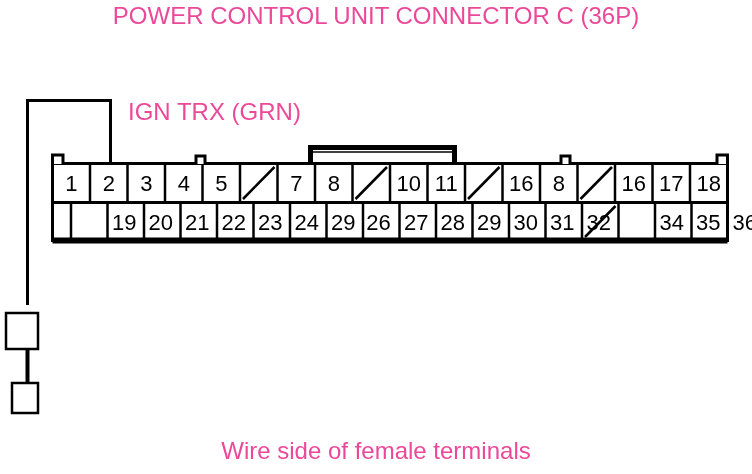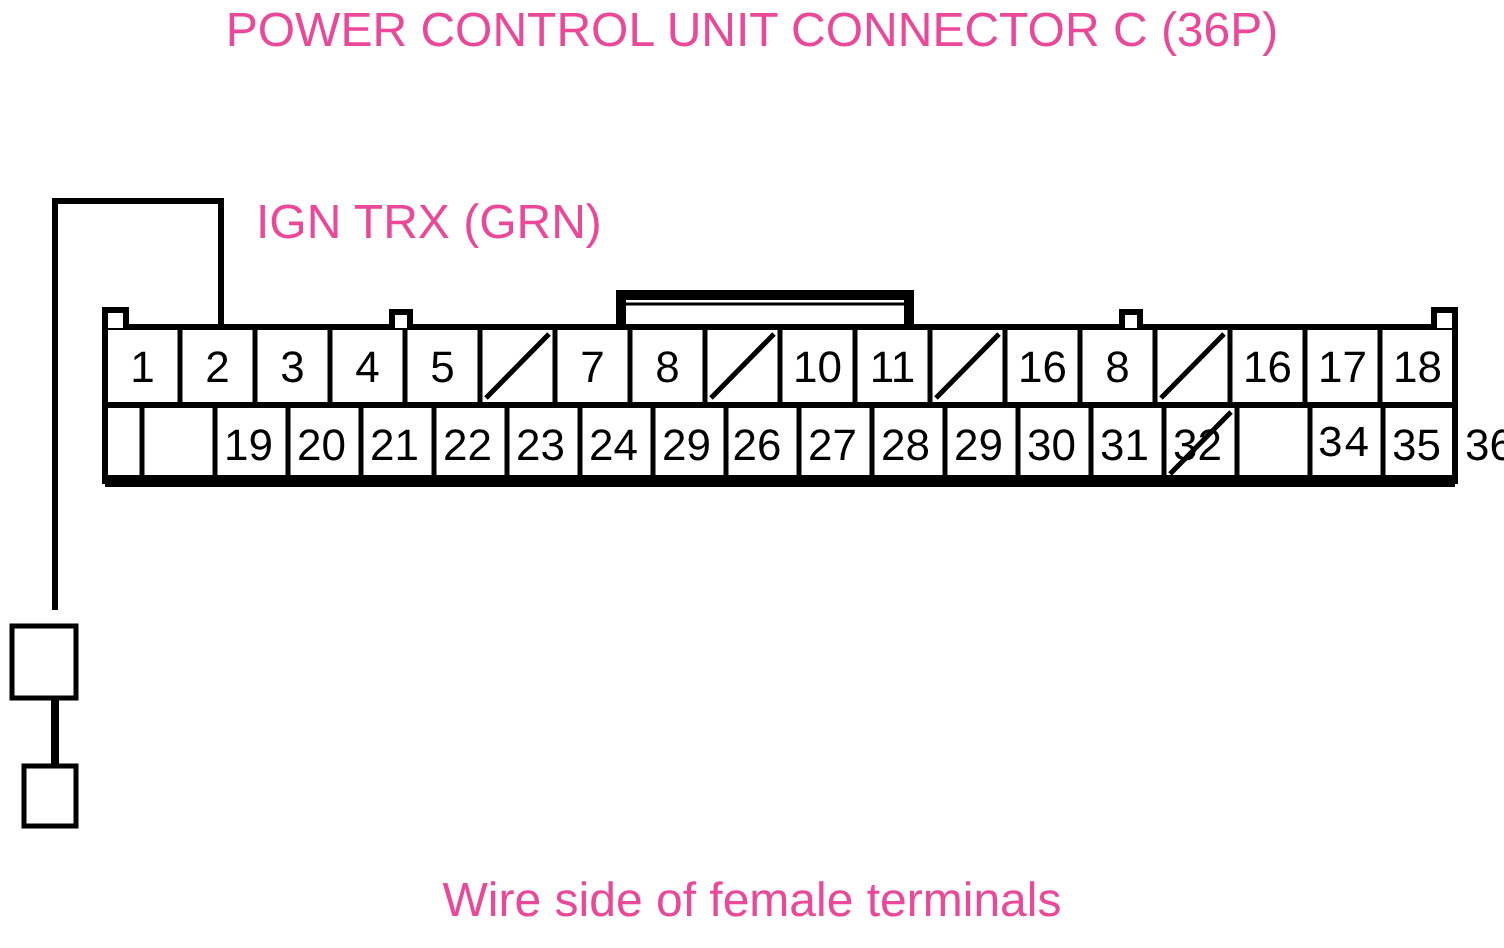--- a/index.html
+++ b/index.html
@@ -216,17 +216,17 @@
   <div class="pin-num bottom" style="left:253.5px; width:36.5px;">24</div>
   <div class="pin-num bottom" style="left:290px;   width:36.5px;">29</div>
   <div class="pin-num bottom" style="left:326.5px; width:34px;">26</div>
   <div class="pin-num bottom" style="left:363px;   width:36.5px;">27</div>
   <div class="pin-num bottom" style="left:399.5px; width:36.5px;">28</div>
   <div class="pin-num bottom" style="left:436px;   width:36.5px;">29</div>
   <div class="pin-num bottom" style="left:472.5px; width:36.5px;">30</div>
   <div class="pin-num bottom" style="left:509px;   width:36.5px;">31</div>
   <div class="pin-num bottom" style="left:545.5px; width:36.5px;">32</div>
   <div class="pin-num bottom" style="left:582px;   width:36.5px;"></div>
-  <div class="pin-num bottom" style="left:618.5px; width:36.5px;font-family:Liberation Mono, monospace;">34</div>
+  <div class="pin-num bottom" style="left:618.5px; width:36.5px;">34</div>
   <div class="pin-num bottom" style="left:655px;   width:36.5px;text-align:center;">35</div>
   <div class="pin-num bottom" style="left:691.5px; width:36.5px;">36</div>
 
 </div>
 
 </body></html>

